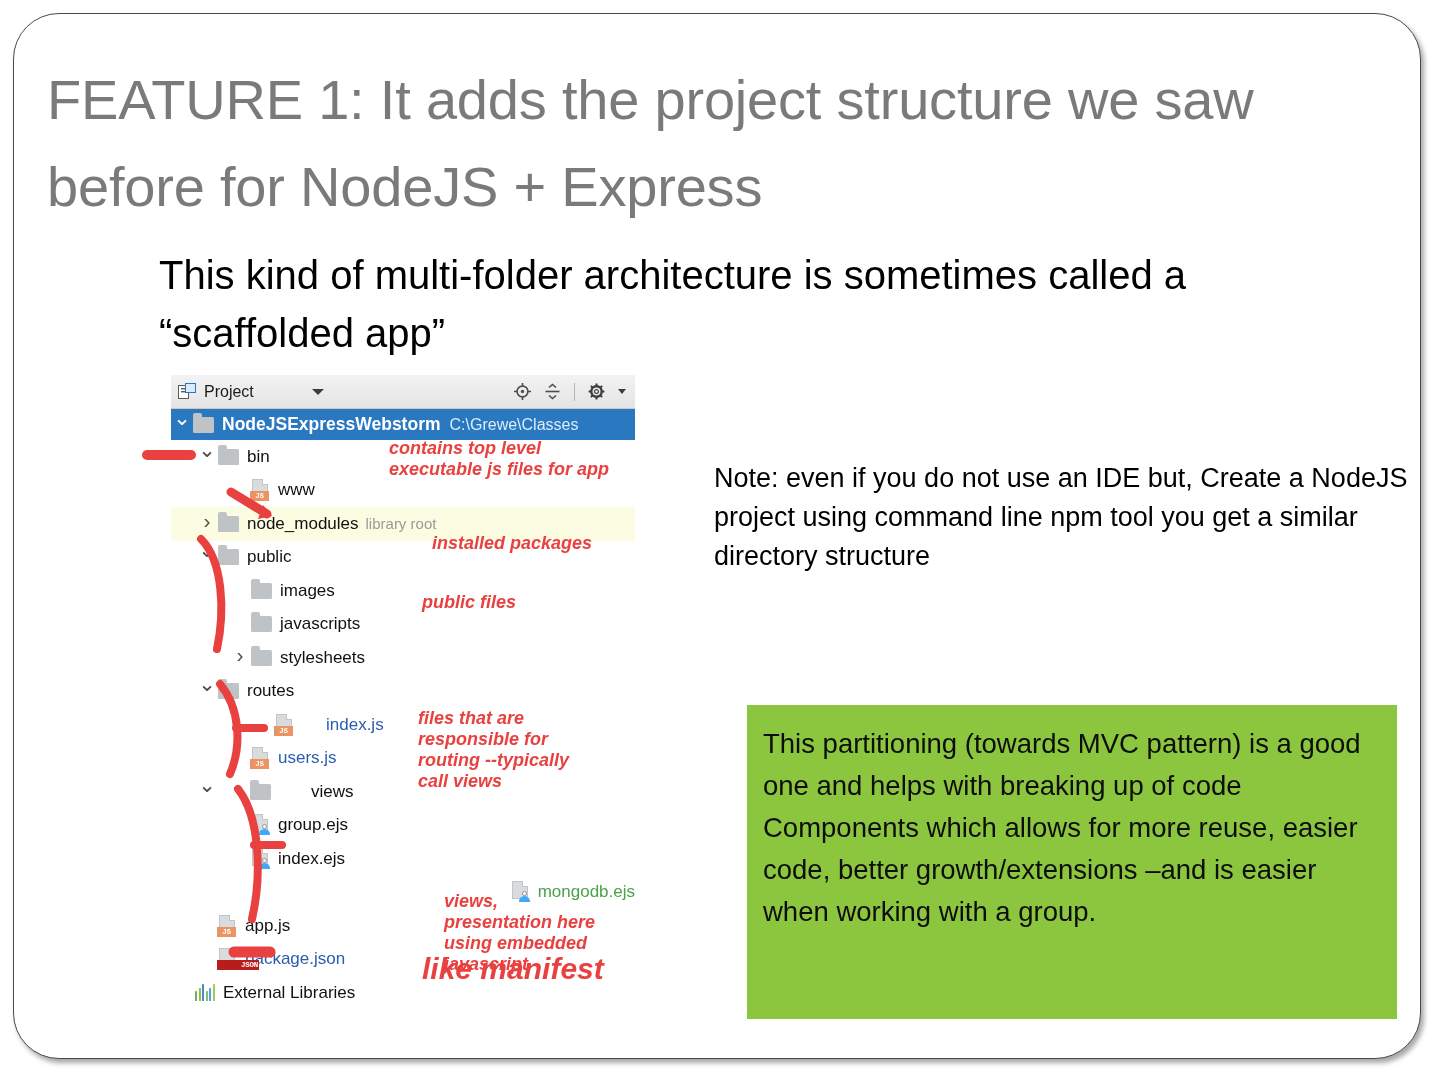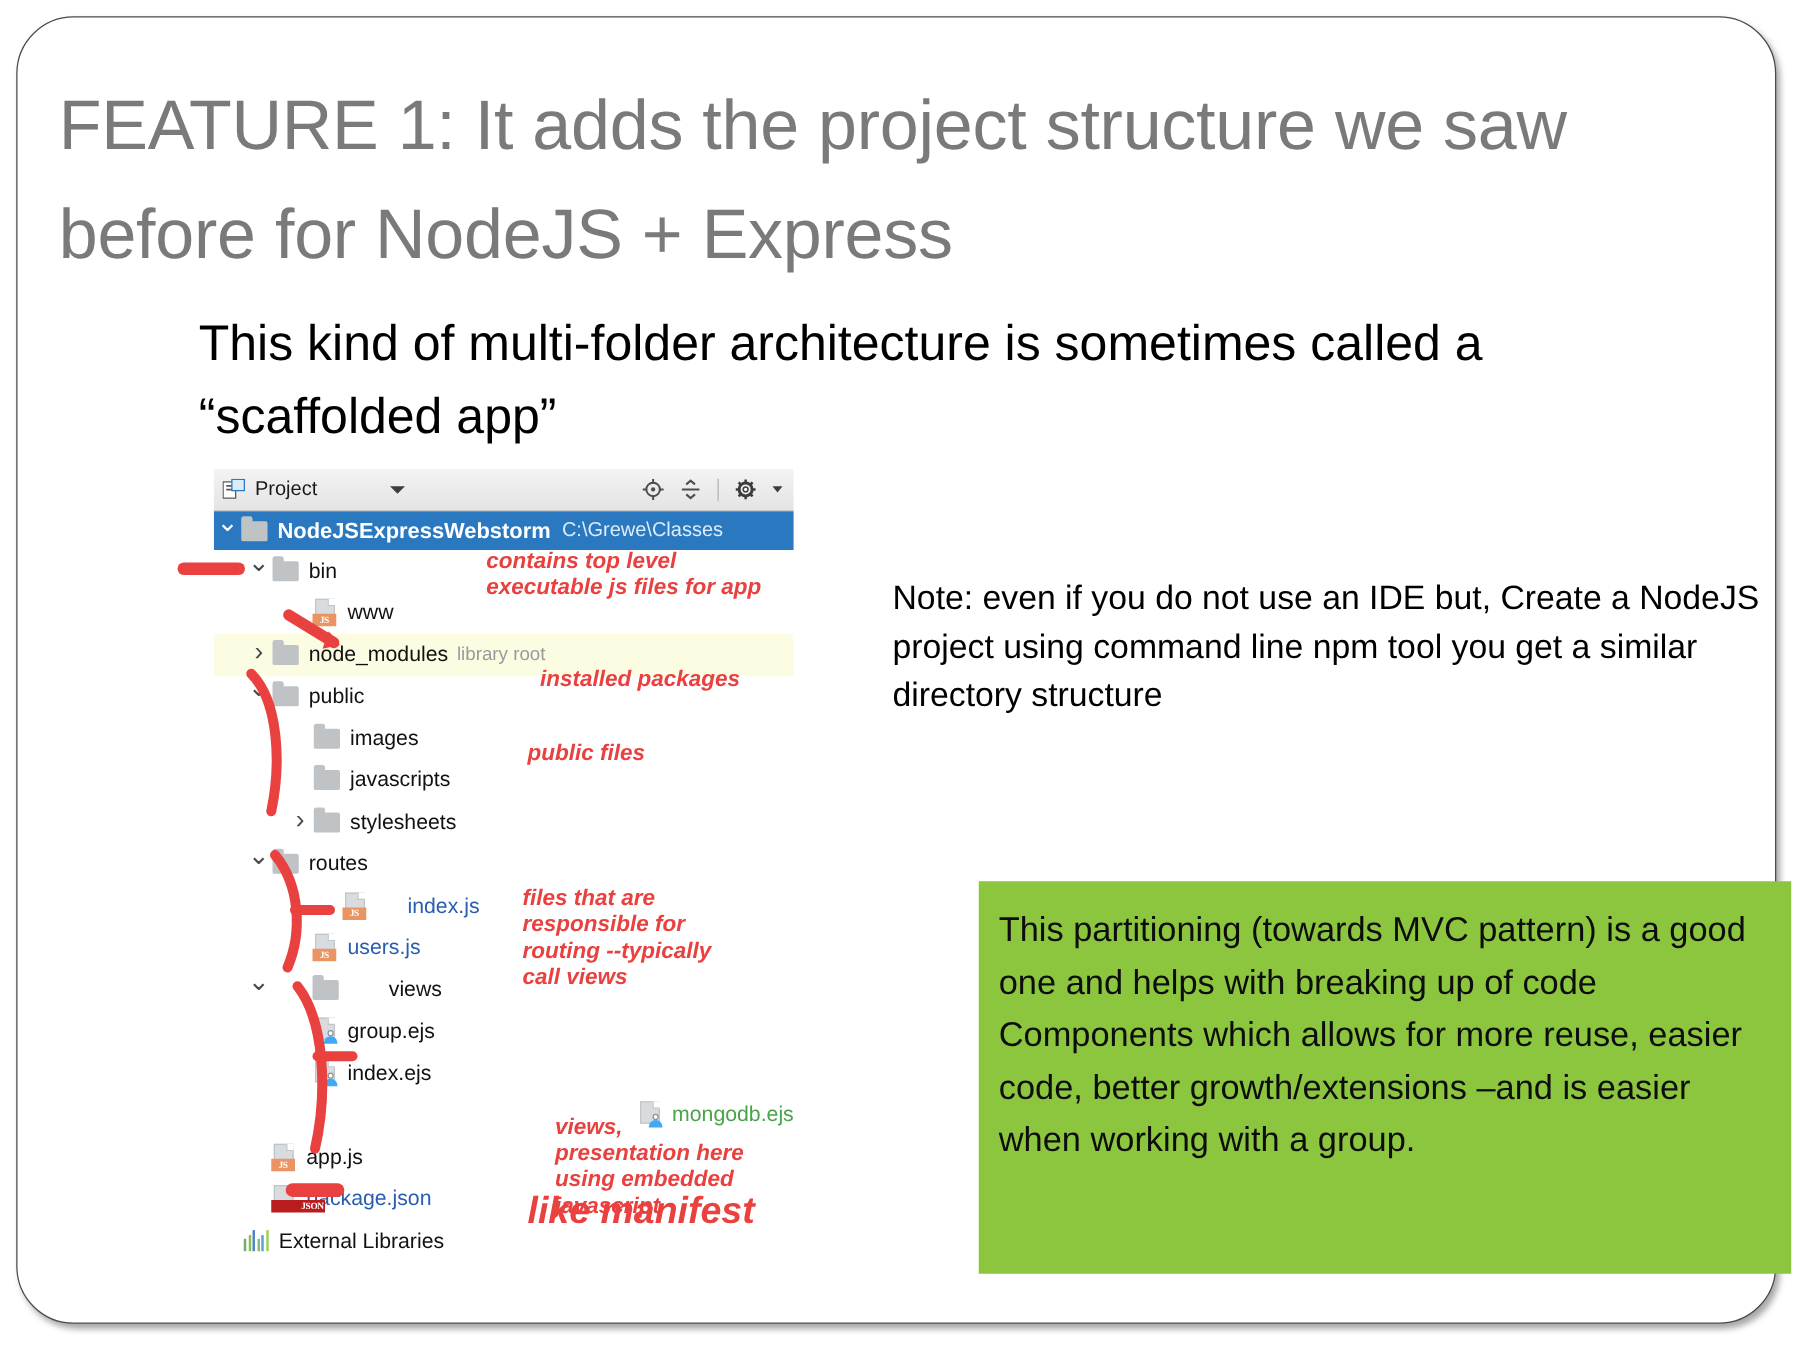--- a/index.html
+++ b/index.html
@@ -26,21 +26,21 @@
 
   
   #note{
     position:absolute; left:700px; top:445px; width:730px;
     font-size:27px; line-height:1.44; color:#000000;
   }
 
   
   #green-box{
     position:absolute; left:733px; top:691px; width:650px; height:314px;
-    background:#8CC63F; box-sizing:border-box; padding:18px 16px 0 16px;margin-left:36px;
+    background:#8CC63F; box-sizing:border-box; padding:18px 16px 0 16px;
   }
   #green-box p{margin:0; font-size:27.5px; line-height:1.53; color:#0d0d0d;}
 
   
   #ide{
     position:absolute; left:157px; top:361px; width:464px; height:640px;
     background:#ffffff; font-family:"Liberation Sans",sans-serif;
     overflow:hidden;
   }
   
@@ -87,21 +87,21 @@
   .fico{position:relative;width:19px;height:22px;flex:none;margin-right:8px;}
   .fico .page{
     position:absolute;left:1px;top:0;width:16px;height:18px;background:#d9dcde;
     border:1px solid #c1c5c8;box-sizing:border-box;
   }
   .fico .fold{position:absolute;right:2px;top:0;width:6px;height:6px;background:#ffffff;
     border-left:1px solid #c1c5c8;border-bottom:1px solid #c1c5c8;box-sizing:border-box;}
   .fico .tag{
     position:absolute;left:-1px;bottom:0;height:10px;min-width:17px;padding:0 1px;
     font-size:7.5px;font-weight:bold;color:#ffffff;line-height:10px;text-align:center;
-    font-family:Liberation Serif, serif;letter-spacing:-.3px;
+    font-family:Liberation Mono, monospace;letter-spacing:-.3px;
   }
   .tag.js{background:#eb9463;}
   .tag.json{background:#b91c1c;padding-left:24px;}
   .fico .person{
     position:absolute;right:0px;bottom:1px;width:11px;height:11px;
   }
   .fico .person .head{position:absolute;left:3px;top:0;width:5px;height:5px;border-radius:50%;background:#ffffff;border:1px solid #8e9295;box-sizing:border-box;}
   .fico .person .body{position:absolute;left:0;bottom:0;width:11px;height:6px;border-radius:6px 6px 0 0;background:#3fa9f5;}
 
   .ext-ico{width:20px;height:17px;flex:none;margin-right:8px;display:flex;align-items:flex-end;gap:1.5px;}

